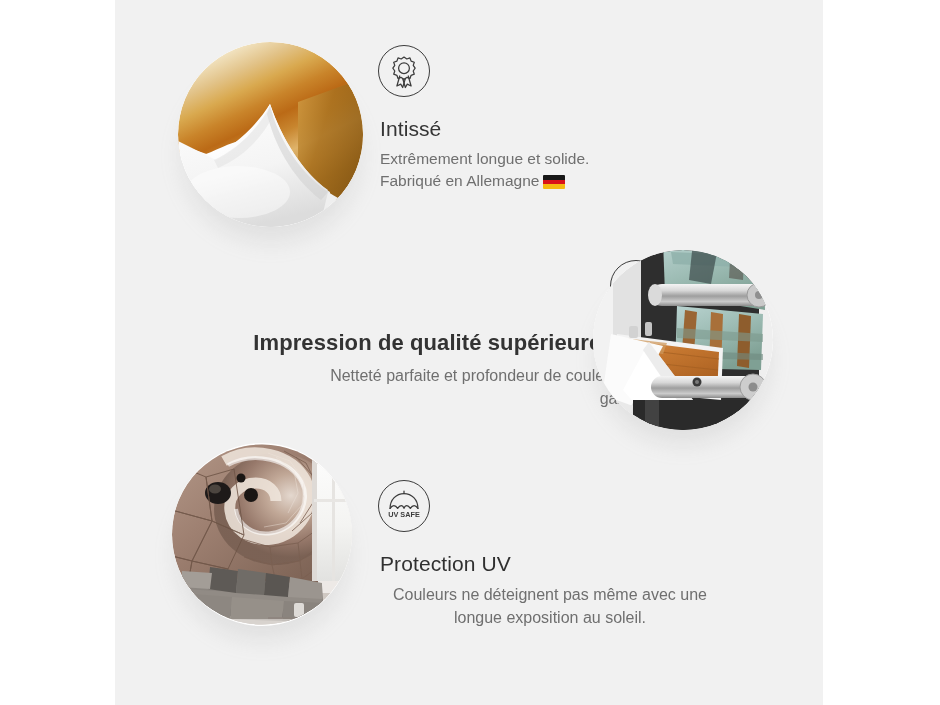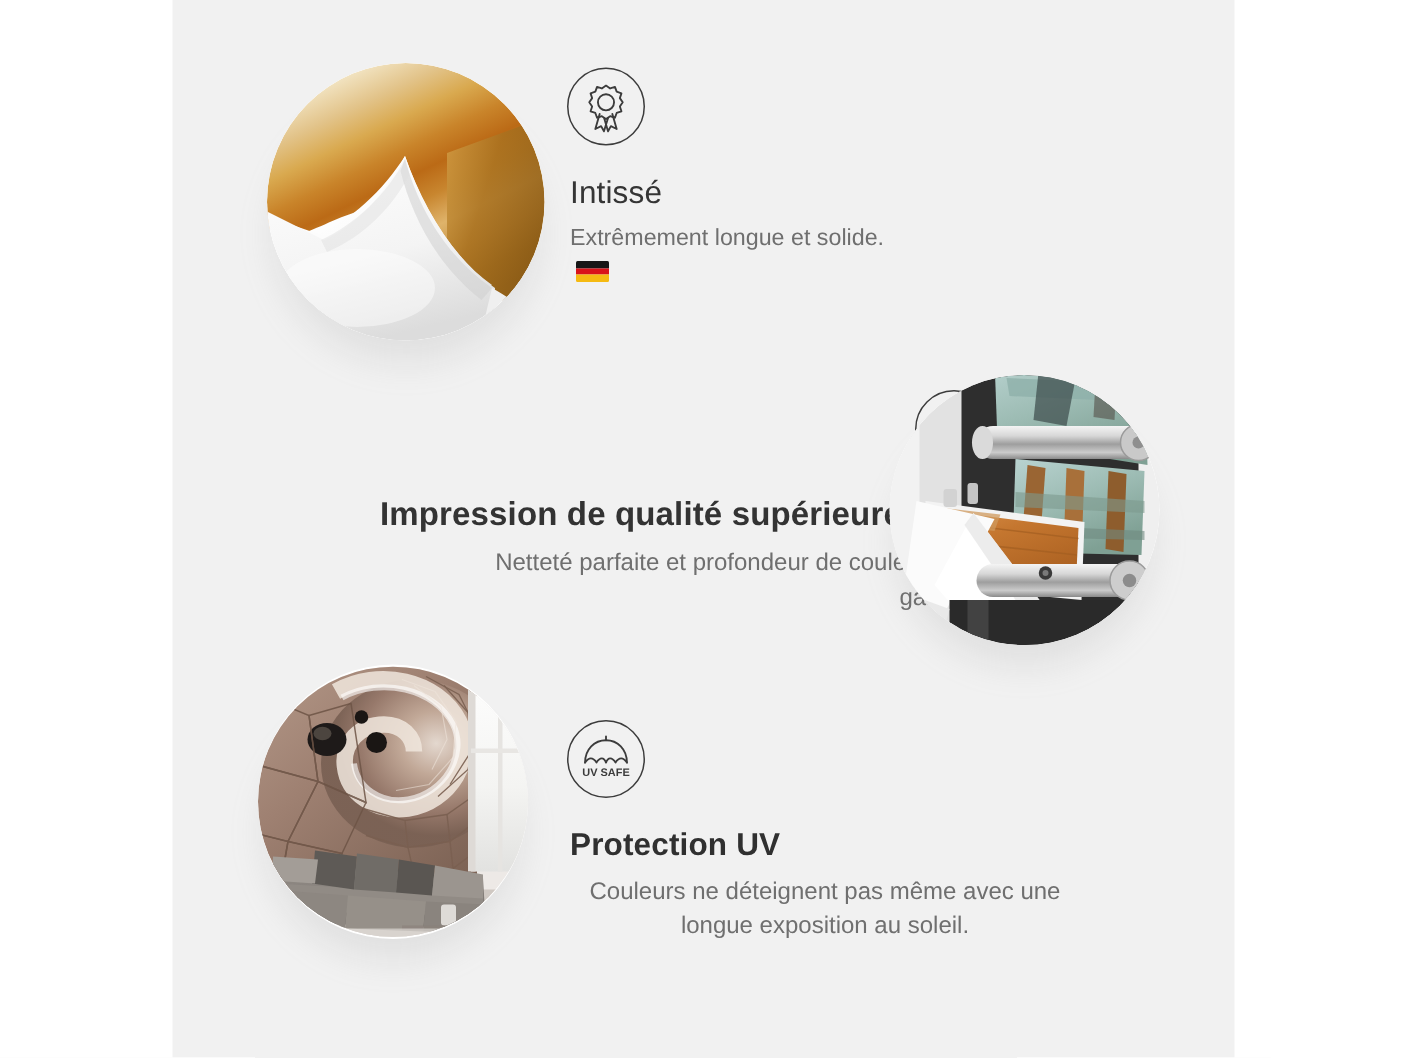--- a/index.html
+++ b/index.html
@@ -95,21 +95,21 @@
   #feat2 .f-body {
     left: 0; top: 104px; width: 460px;
     text-align: right;
     font-size: 16px;
     line-height: 23px;
   }
 
   
   #feat3 { left: 263px; top: 480px; width: 420px; }
   #feat3 .badge { left: 0px; top: 0px; }
-  #feat3 .f-title { left: 2px; top: 72px; font-weight: 700; color:#303030; }
+  #feat3 .f-title { left: 2px; top: 72px; font-weight: 400; color:#303030; }
   #feat3 .f-body  { left: 2px; top: 103px; width: 340px; font-size:16px; line-height:23px;text-align:center; }
 
   
   .photo {
     position: absolute;
     border-radius: 50%;
     overflow: hidden;
     background: #ffffff;
   }
   .photo::after {
@@ -228,21 +228,21 @@
                      2.0 -2.9 -1.1 -3.3 3.3 -1.2 1.2 -3.3 3.3 1.1 Z"></path>
             <circle cx="26" cy="23.1" r="5.6"></circle>
             <path d="M21.6 31.2 L18.6 41.6 L22.6 39.6 L24.6 43.2 L27.4 34.0"></path>
             <path d="M30.4 31.2 L33.4 41.6 L29.4 39.6 L27.4 43.2 L24.8 34.3"></path>
           </g>
         </svg>
       </div>
       <div class="f-title">Intissé</div>
       <div class="f-body">
         <span>Extrêmement longue et solide.</span><br>
-        <span class="flag"><i class="s1"></i><i class="s2"></i><i class="s3"></i></span>
+        <span>Fabriqué en Allemagne</span><span class="flag"><i class="s1"></i><i class="s2"></i><i class="s3"></i></span>
       </div>
     </div>
 
     <div class="shadow" id="shadow2"></div>
     <div class="photo" id="photo2">
       <svg viewBox="0 0 180 180" preserveAspectRatio="xMidYMid slice" aria-hidden="true">
         <defs>
           <linearGradient id="rollg" x1="0" y1="0" x2="0" y2="1">
             <stop offset="0" stop-color="#f4f4f4"></stop>
             <stop offset="0.3" stop-color="#d7d7d7"></stop>

